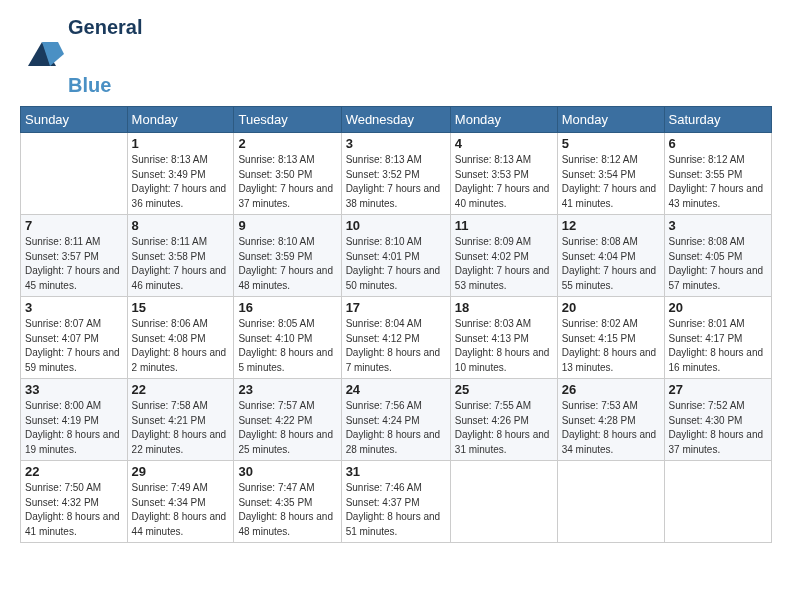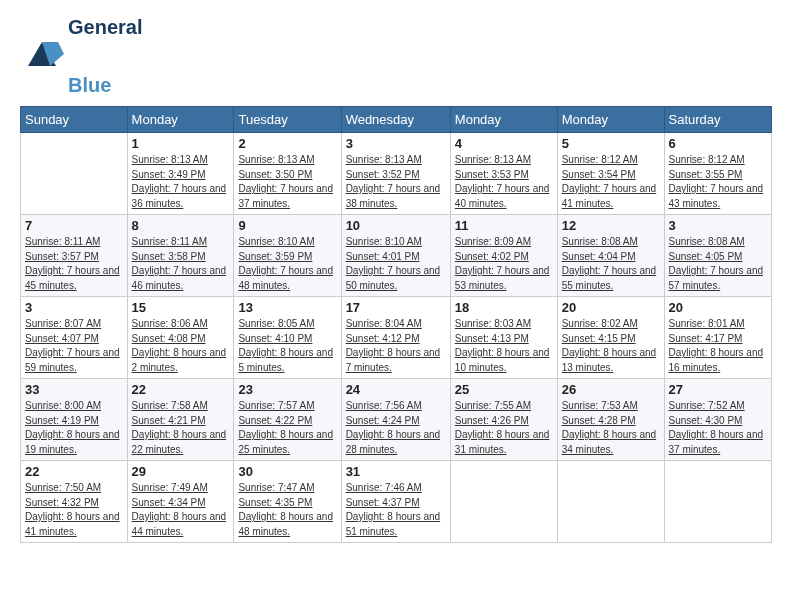--- a/index.html
+++ b/index.html
@@ -68,21 +68,20 @@
     .day-number {
       font-size: 13px;
       font-weight: bold;
       color: #222;
       margin-bottom: 2px;
     }
     .day-info {
       font-size: 10px;
       color: #333;
       line-height: 1.45;
-      text-decoration: underline;
     }
     .empty-cell {
       background: #fff !important;
     }
   </style>
 </head>
 <body>
 
 <div class="page">
   <div class="header">
@@ -175,21 +174,21 @@
         <tr>
           <td>
           <div class="day-number">3</div>
           <div class="day-info">Sunrise: 8:07 AM<br>Sunset: 4:07 PM<br>Daylight: 7 hours and 59 minutes.</div>
         </td>
           <td>
           <div class="day-number">15</div>
           <div class="day-info">Sunrise: 8:06 AM<br>Sunset: 4:08 PM<br>Daylight: 8 hours and 2 minutes.</div>
         </td>
           <td>
-          <div class="day-number">13</div>
+          <div class="day-number">16</div>
           <div class="day-info">Sunrise: 8:05 AM<br>Sunset: 4:10 PM<br>Daylight: 8 hours and 5 minutes.</div>
         </td>
           <td>
           <div class="day-number">17</div>
           <div class="day-info">Sunrise: 8:04 AM<br>Sunset: 4:12 PM<br>Daylight: 8 hours and 7 minutes.</div>
         </td>
           <td>
           <div class="day-number">18</div>
           <div class="day-info">Sunrise: 8:03 AM<br>Sunset: 4:13 PM<br>Daylight: 8 hours and 10 minutes.</div>
         </td>

